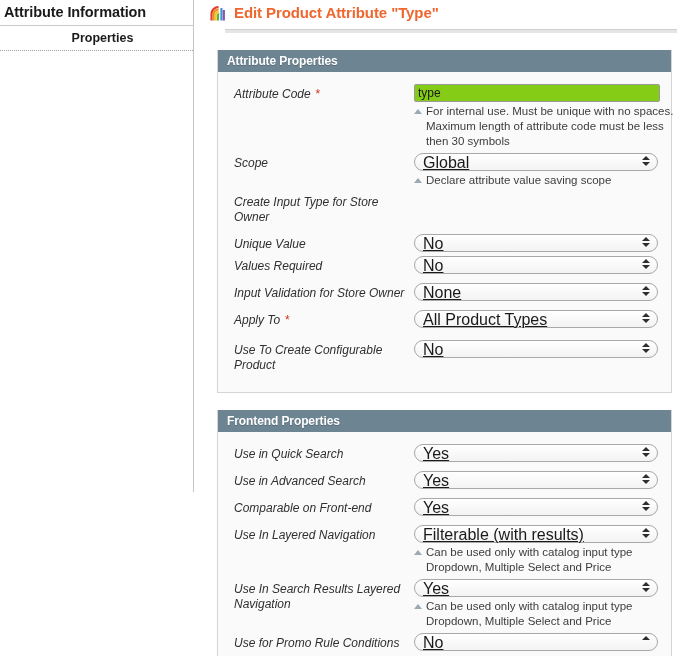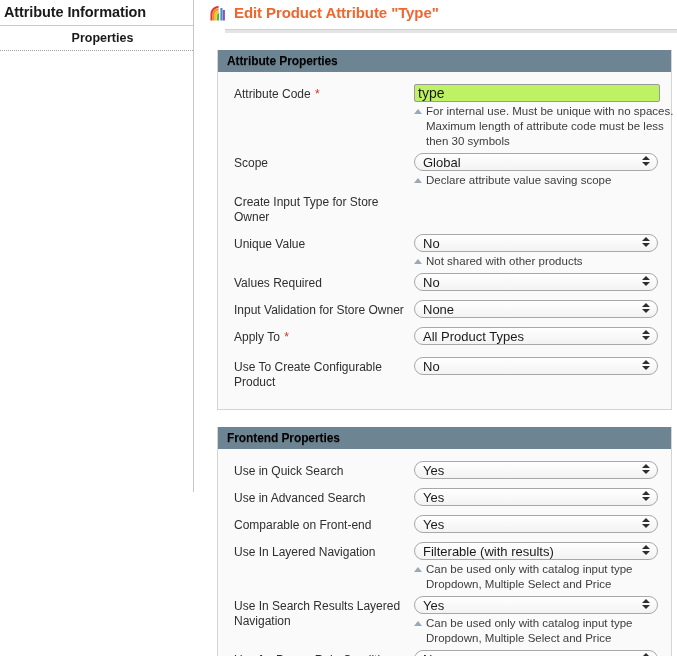--- a/index.html
+++ b/index.html
@@ -107,21 +107,21 @@
   .fieldset {
     margin: 17px 0 0 22px;
     width: 455px;
     border: 1px solid #d4d4d4;
     border-top: none;
     background: #fafafa;
     box-sizing: border-box;
   }
   .fieldset-head {
     background: #6d8492;
-    color: #000000;
+    color: #ffffff;
     font-size: 12px;
     font-weight: bold;
     padding: 4px 0 4px 9px;
     letter-spacing: -0.1px;
     text-shadow: 0 1px 0 rgba(0,0,0,.2);
   }
   .fieldset-body {
     padding: 12px 0 10px 0;
   }
 
@@ -136,41 +136,42 @@
 
   .lbl {
     width: 180px;
     flex: 0 0 180px;
     font-size: 12px;
     color: #2f2f2f;
     line-height: 15px;
     padding-top: 3px;
     box-sizing: border-box;
     padding-right: 8px;
+    font-style: italic;
   }
   .lbl .req {
     color: #d1331f;
     font-size: 12px;
     padding-left: 1px;
   }
   .field {
     flex: 1 1 auto;
     min-width: 0;
   }
 
   
   .txt {
     width: 246px;
     height: 18px;
     line-height: 18px;
     border: 1px solid #9a9a9a;
     border-radius: 2px;
-    background: #bef264;
+    background: #84cc16;
     font-family: "Liberation Sans", sans-serif;
-    font-size: 14px;
+    font-size: 12px;
     color: #1a1a1a;
     padding: 0 3px;
     box-sizing: border-box;
     outline: none;
   }
 
   
   .sel {
     position: relative;
     width: 244px;
@@ -180,24 +181,25 @@
     background: linear-gradient(#ffffff, #f3f3f3);
     box-sizing: border-box;
     cursor: default;
   }
   .sel .sel-val {
     position: absolute;
     left: 8px;
     top: 0;
     right: 22px;
     line-height: 17px;
-    font-size: 13px;
+    font-size: 16px;
     color: #1a1a1a;
     white-space: nowrap;
     overflow: hidden;
+    text-decoration: underline;
   }
   .sel.disabled {
     background: #f0f0f0;
     border-color: #c4c4c4;
   }
   .sel.disabled .sel-val { color: #9d9d9d; }
   .sel .arrows {
     position: absolute;
     right: 7px;
     top: 2px;
@@ -301,21 +303,20 @@
             <div class="row tight">
               <div class="lbl"><span>Unique Value</span></div>
               <div class="field">
                 <div class="sel">
                   <span class="sel-val">No</span>
                   <span class="arrows">
                     <i class="up"></i>
                     <i class="dn"></i>
                   </span>
                 </div>
-                <div class="note"><span class="tri"></span><span>Not shared with other products</span></div>
               </div>
             </div>
             <div class="row">
               <div class="lbl"><span>Values Required</span></div>
               <div class="field">
                 <div class="sel">
                   <span class="sel-val">No</span>
                   <span class="arrows">
                     <i class="up"></i>
                     <i class="dn"></i>

